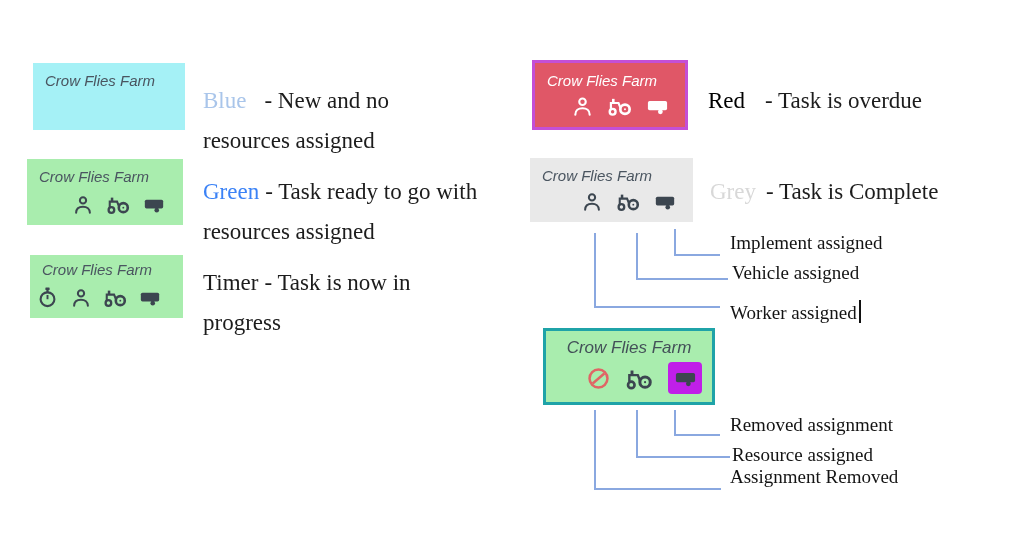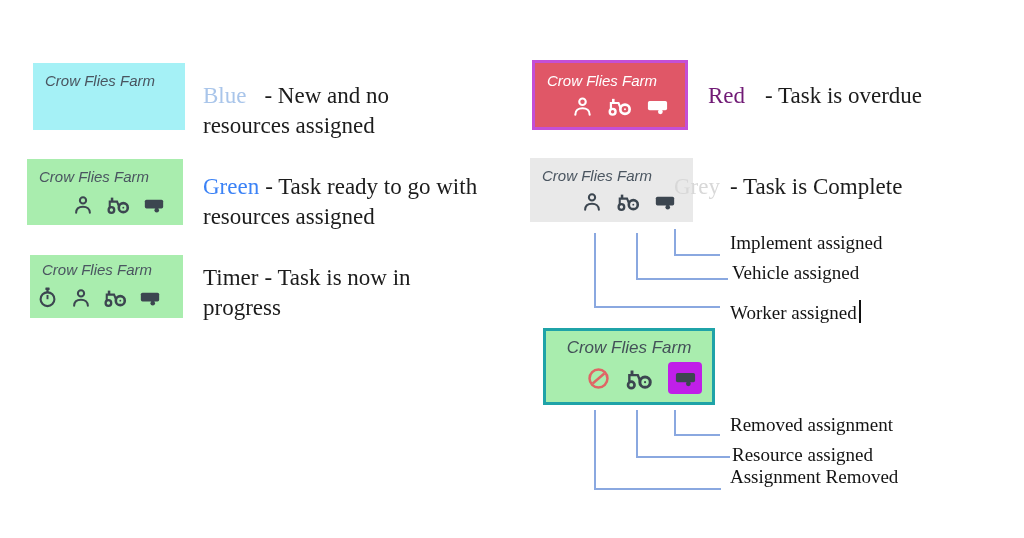--- a/index.html
+++ b/index.html
@@ -38,32 +38,32 @@
   #card-pending .card-title{font-size:17px;text-align:center;color:#435058;}
   #card-pending .icon-row{gap:14px;padding-right:0px;align-items:center;}
 
   .no-entry{color:#e06565;}
   .pending-box{
     width:34px;height:32px;background:#c01fe8;border-radius:4px;
     display:flex;align-items:center;justify-content:center;color:#ffffff;
   }
 
   
-  .legend{position:absolute;font-size:23px;color:#1c1c1c;line-height:30px;}
+  .legend{position:absolute;font-size:23px;color:#1c1c1c;line-height:40px;}
   .term{display:inline;}
   .term-blue{color:#a9c5ea;margin-right:18px;}
   .term-green{color:#3b82f6;margin-right:6px;}
   .term-timer{color:#1c1c1c;margin-right:6px;margin-top:42px;}
-  .term-red{color:#701a75;margin-right:20px;}
+  .term-red{color:#000000;margin-right:20px;}
   .term-grey{color:#d8d8d8;margin-right:10px;}
   #legend-blue{left:203px;top:81px;width:275px;}
   #legend-green{left:203px;top:172px;width:292px;}
   #legend-timer{left:203px;top:263px;width:255px;}
   #legend-red{left:708px;top:81px;white-space:nowrap;}
-  #legend-grey{left:674px;top:172px;white-space:nowrap;}
+  #legend-grey{left:710px;top:172px;white-space:nowrap;}
 
   
   .elbow{
     position:absolute;
     border-left:2px solid #8aa8e0;border-bottom:2px solid #8aa8e0;
   }
   #line-worker{left:594px;top:233px;width:124px;height:73px;}
   #line-vehicle{left:636px;top:233px;width:90px;height:45px;}
   #line-implement{left:674px;top:229px;width:44px;height:25px;}
   #line-removed{left:594px;top:410px;width:125px;height:78px;}

